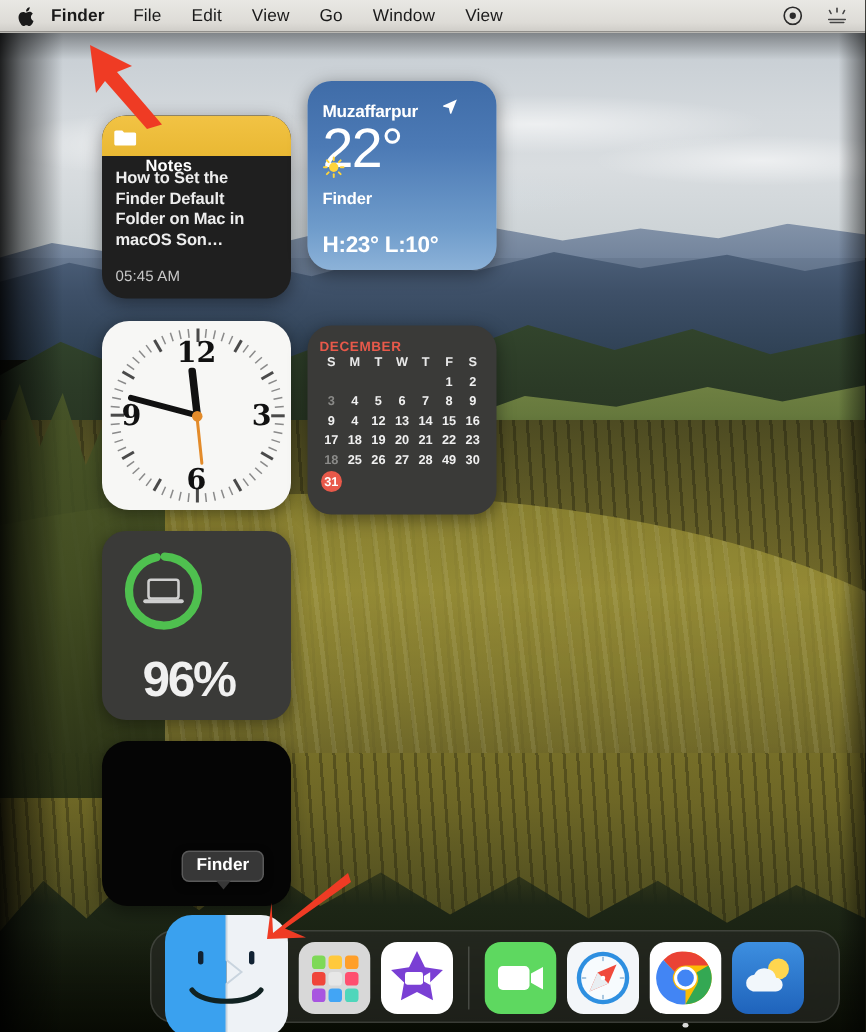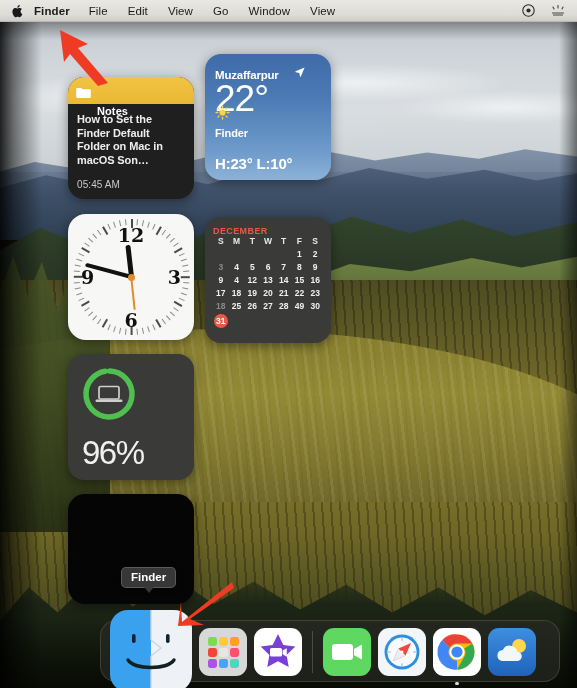--- a/index.html
+++ b/index.html
@@ -180,21 +180,21 @@
   .cal-day.dim { color:#8a8a88; }
   .cal-day.today span {
     display:inline-flex; align-items:center; justify-content:center;
     width:14px; height:14px; border-radius:50%; background:#e8594a; color:#fff;
   }
 
   
   #widget-battery { left:68px; top:332px; width:126px; height:126px; background:#3a3a38; }
   #bat-ring { position:absolute; left:14px; top:13px; width:54px; height:54px; }
   #bat-pct {
-    position:absolute; left:14px; bottom:8px; font-size:33px; font-weight:400;
+    position:absolute; left:27px; bottom:8px; font-size:33px; font-weight:700;
     color:#f0f0f0; letter-spacing:-1.5px;margin-top:35px;
   }
 
   
   #widget-black { left:68px; top:472px; width:126px; height:110px; background:#050505; border-radius:17px; }
 
   
   #finder-tooltip {
     position:absolute; left:121px; top:545px; z-index:45;
     background:rgba(58,58,58,.94); border:1px solid rgba(120,120,120,.55);

